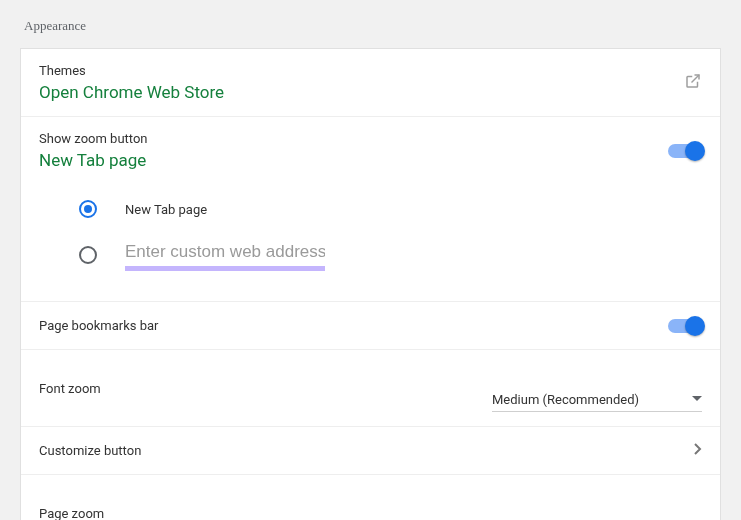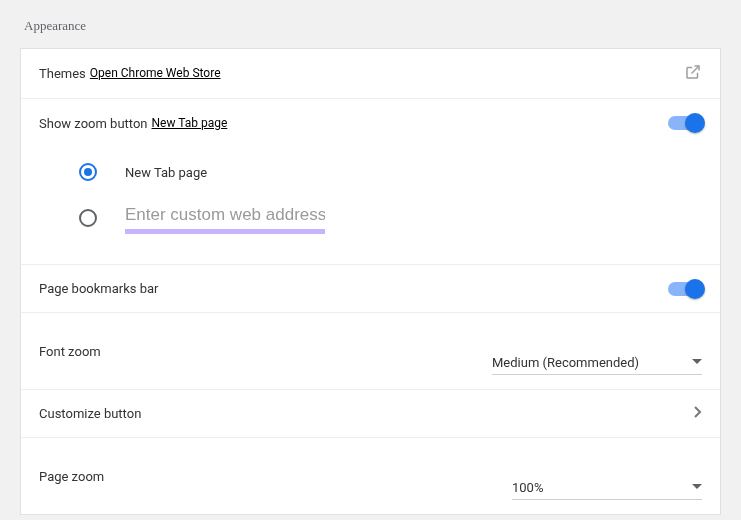--- a/index.html
+++ b/index.html
@@ -25,23 +25,23 @@
     }
     .row {
       display: flex;
       align-items: center;
       justify-content: space-between;
       padding: 14px 18px;
       border-bottom: 1px solid #eeeeee;
       min-height: 48px;
     }
     .row:last-child { border-bottom: none; gap: 48px; }
-    .row .text-block { display: flex; flex-direction: row; gap: 4px; }
+    .row .text-block { display: flex; flex-direction: column; gap: 4px; }
     .row .label { color: #333; font-size: 13px; }
-    .row .sublabel { color: #000000; font-size: 12px; text-decoration: underline; }
+    .row .sublabel { color: #15803d; font-size: 17px; }
 
     .external-icon { color: #9e9e9e; }
 
     .toggle {
       width: 34px; height: 14px;
       background: #8ab4f8;
       border-radius: 10px;
       position: relative;
       flex-shrink: 0;
     }

